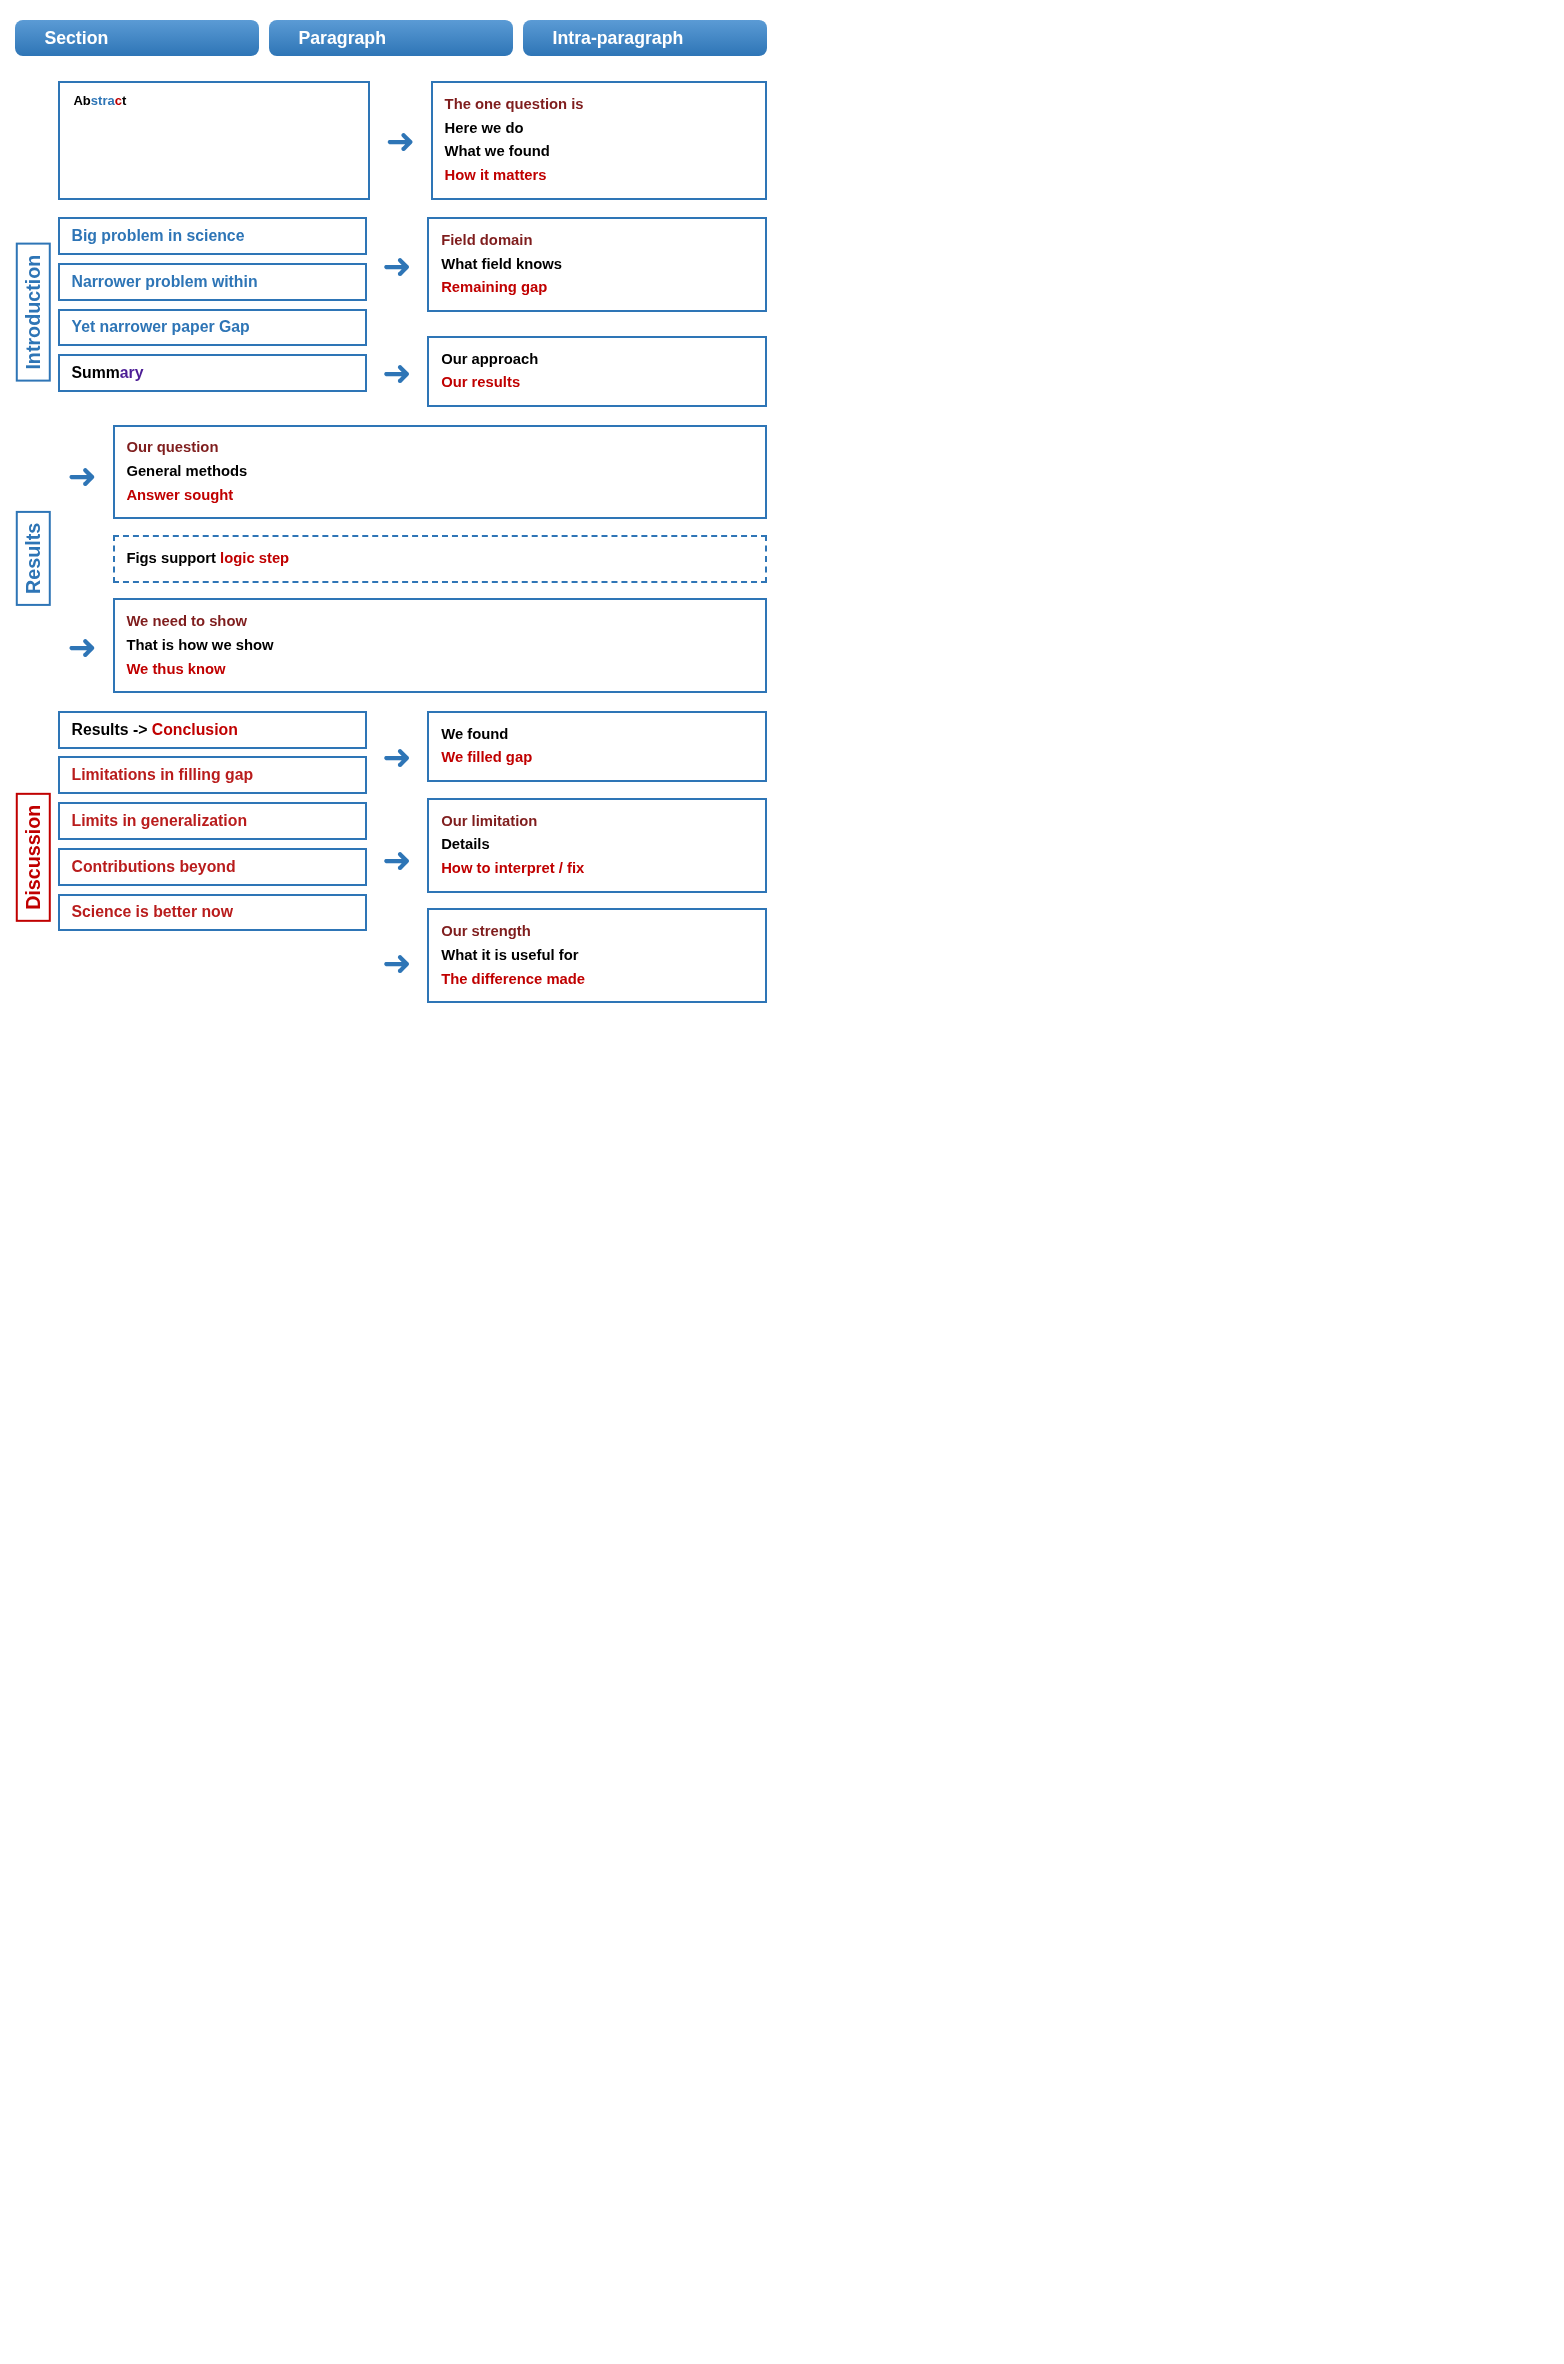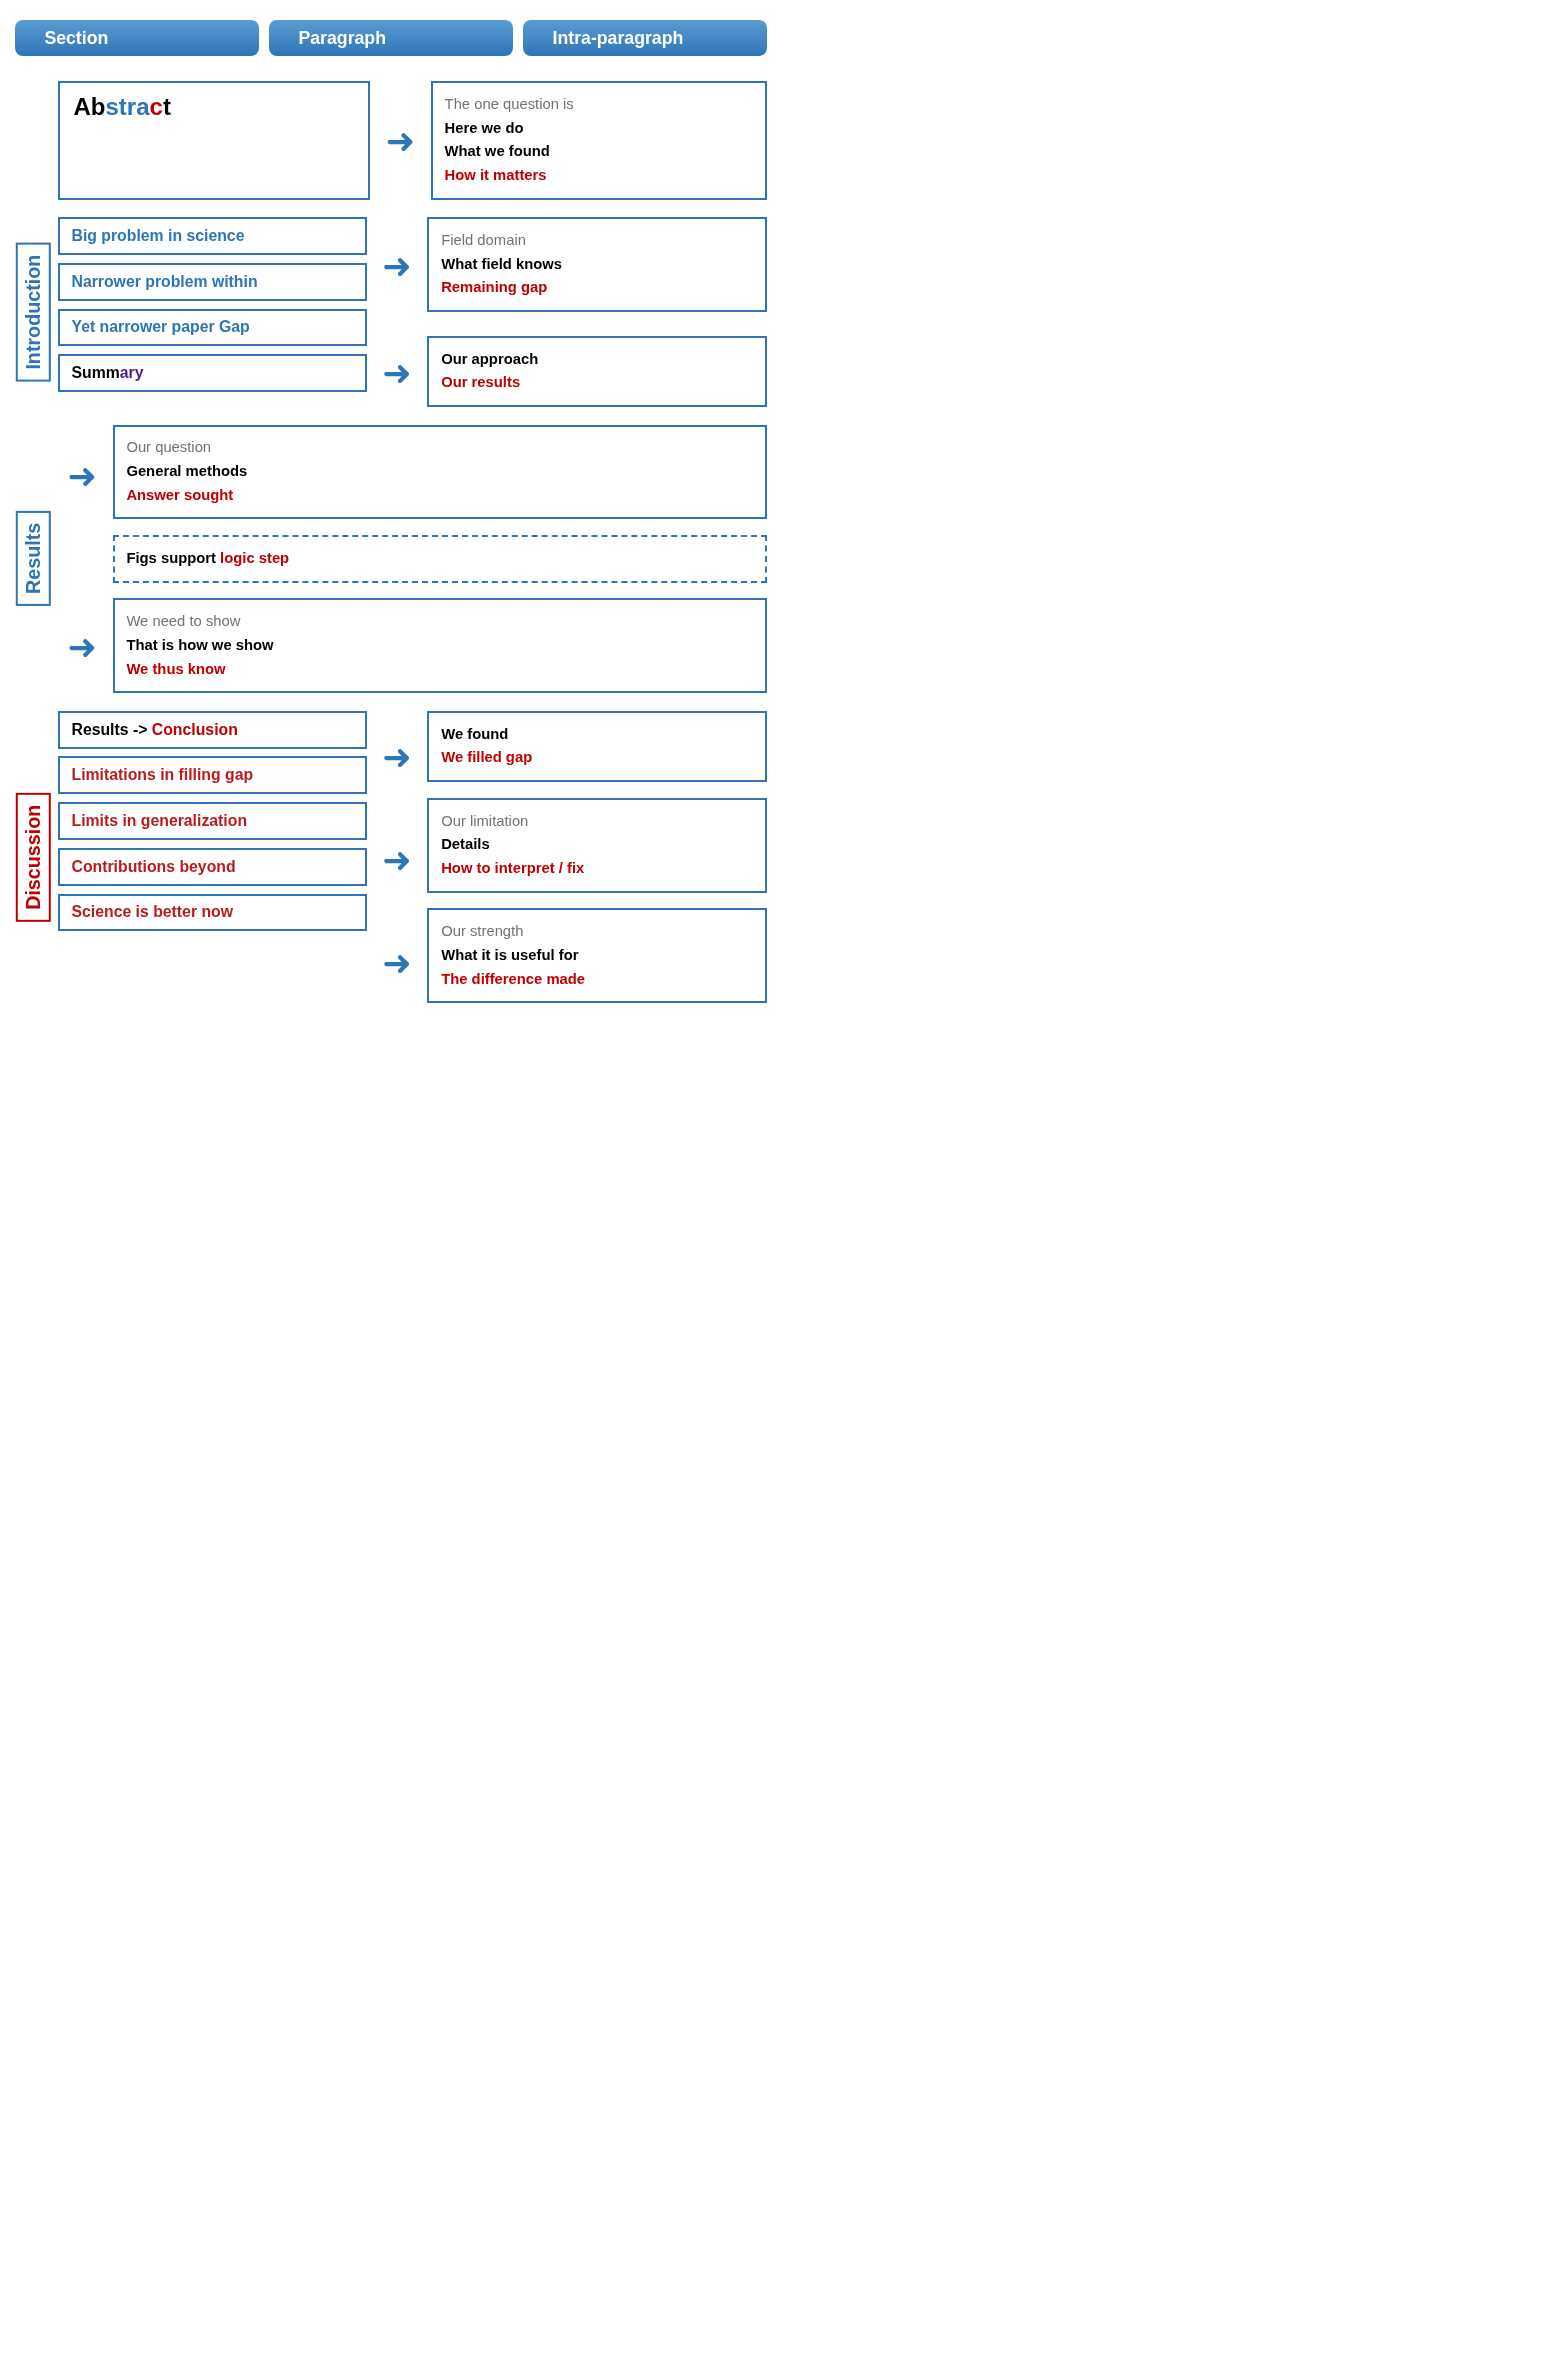--- a/index.html
+++ b/index.html
@@ -106,37 +106,37 @@
       border: 2px solid #2e75b6;
       padding: 9.9px 11.8px;
       font-size: 14.8px;
       line-height: 1.6;
     }
 
     .intra-box.dashed {
       border-style: dashed;
     }
 
-    .intra-line-blue { color: #737373; font-weight: normal; }
+    .intra-line-blue { color: #7f1d1d; font-weight: bold; }
     .intra-line-black { color: #000; font-weight: bold; }
     .intra-line-red { color: #c00000; font-weight: bold; }
 
     
     .abstract-row {
       display: flex;
       align-items: stretch;
       gap: 5.9px;
       margin-bottom: 9.9px;
     }
 
     .abstract-para {
       flex: 1;
       border: 2px solid #2e75b6;
       padding: 9.9px 13.8px;
-      font-size: 24px;
+      font-size: 13px;
       font-weight: bold;
     }
 
     
     .dots-row {
       text-align: center;
       font-size: 19.7px;
       font-weight: bold;
       color: #000;
       padding: 2px 0;

